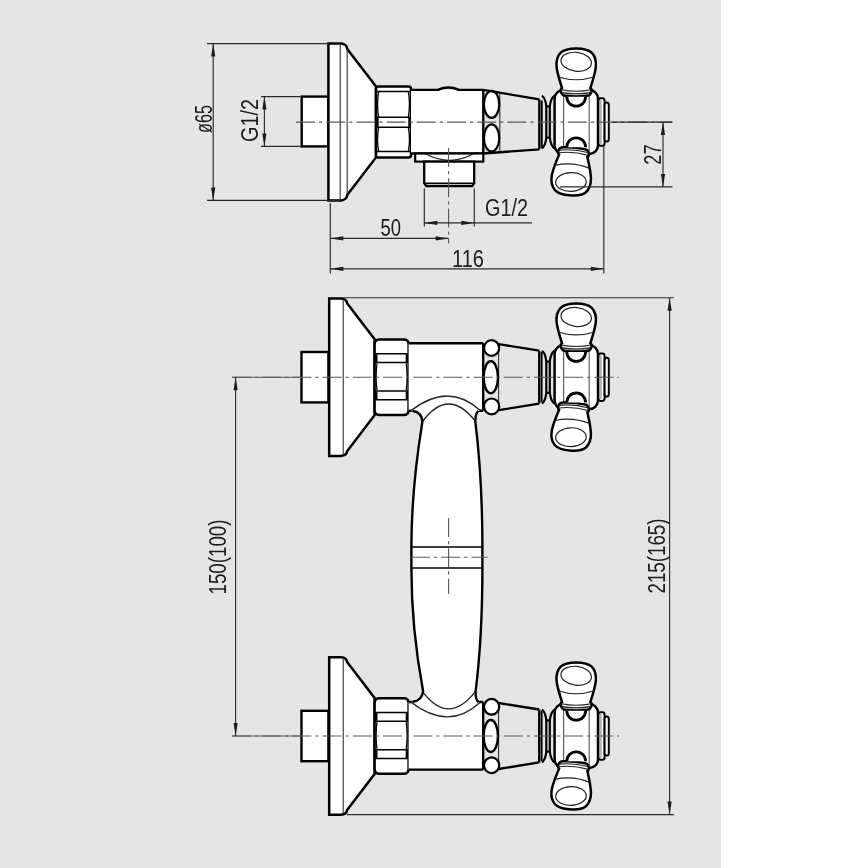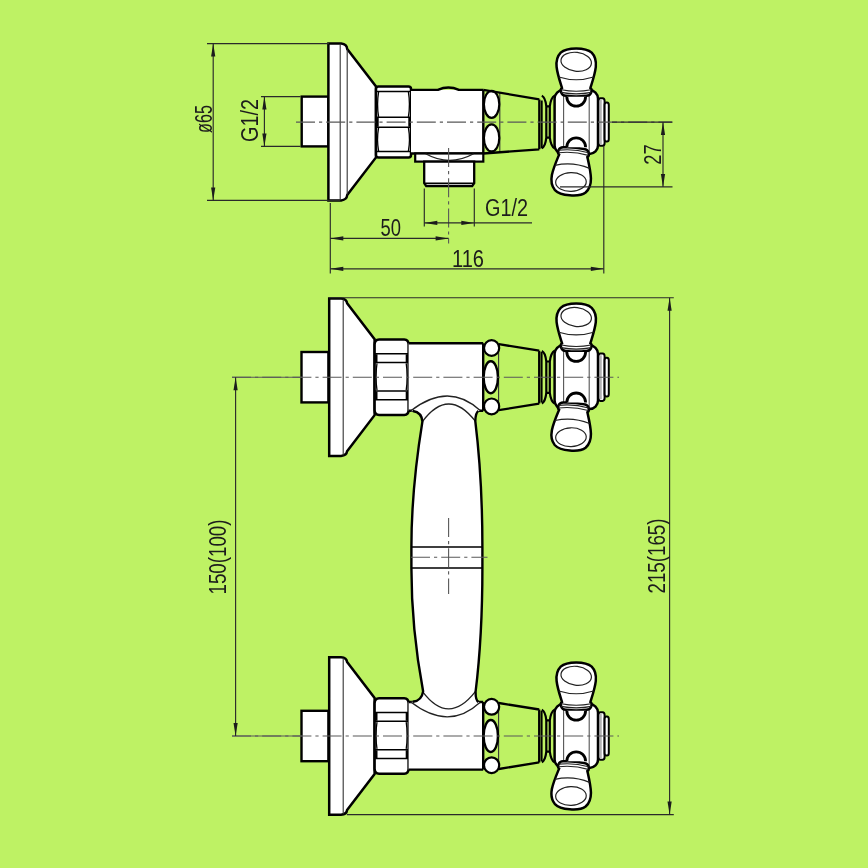--- a/index.html
+++ b/index.html
@@ -1,16 +1,16 @@
 <!DOCTYPE html>
 <html><head>
 <meta charset="utf-8">
 <style>
 html,body{margin:0;padding:0;background:#fff;}
-#page{position:relative;width:868px;height:868px;background:#bef264;overflow:hidden;}
+#page{position:relative;width:721px;height:868px;background:#e5e5e5;overflow:hidden;}
 #page svg{transform:translateZ(0);}
 text{font-family:"Liberation Sans",sans-serif;fill:#1c1c1c;}
 </style>
 </head>
 <body>
 <div id="page">
 <svg width="868" height="868" viewBox="0 0 868 868" xmlns="http://www.w3.org/2000/svg">
 <defs>
 
 <path id="ar" d="M0,0 L-13,-2.1 L-13,2.1 Z" fill="#1c1c1c" stroke="none"></path>

